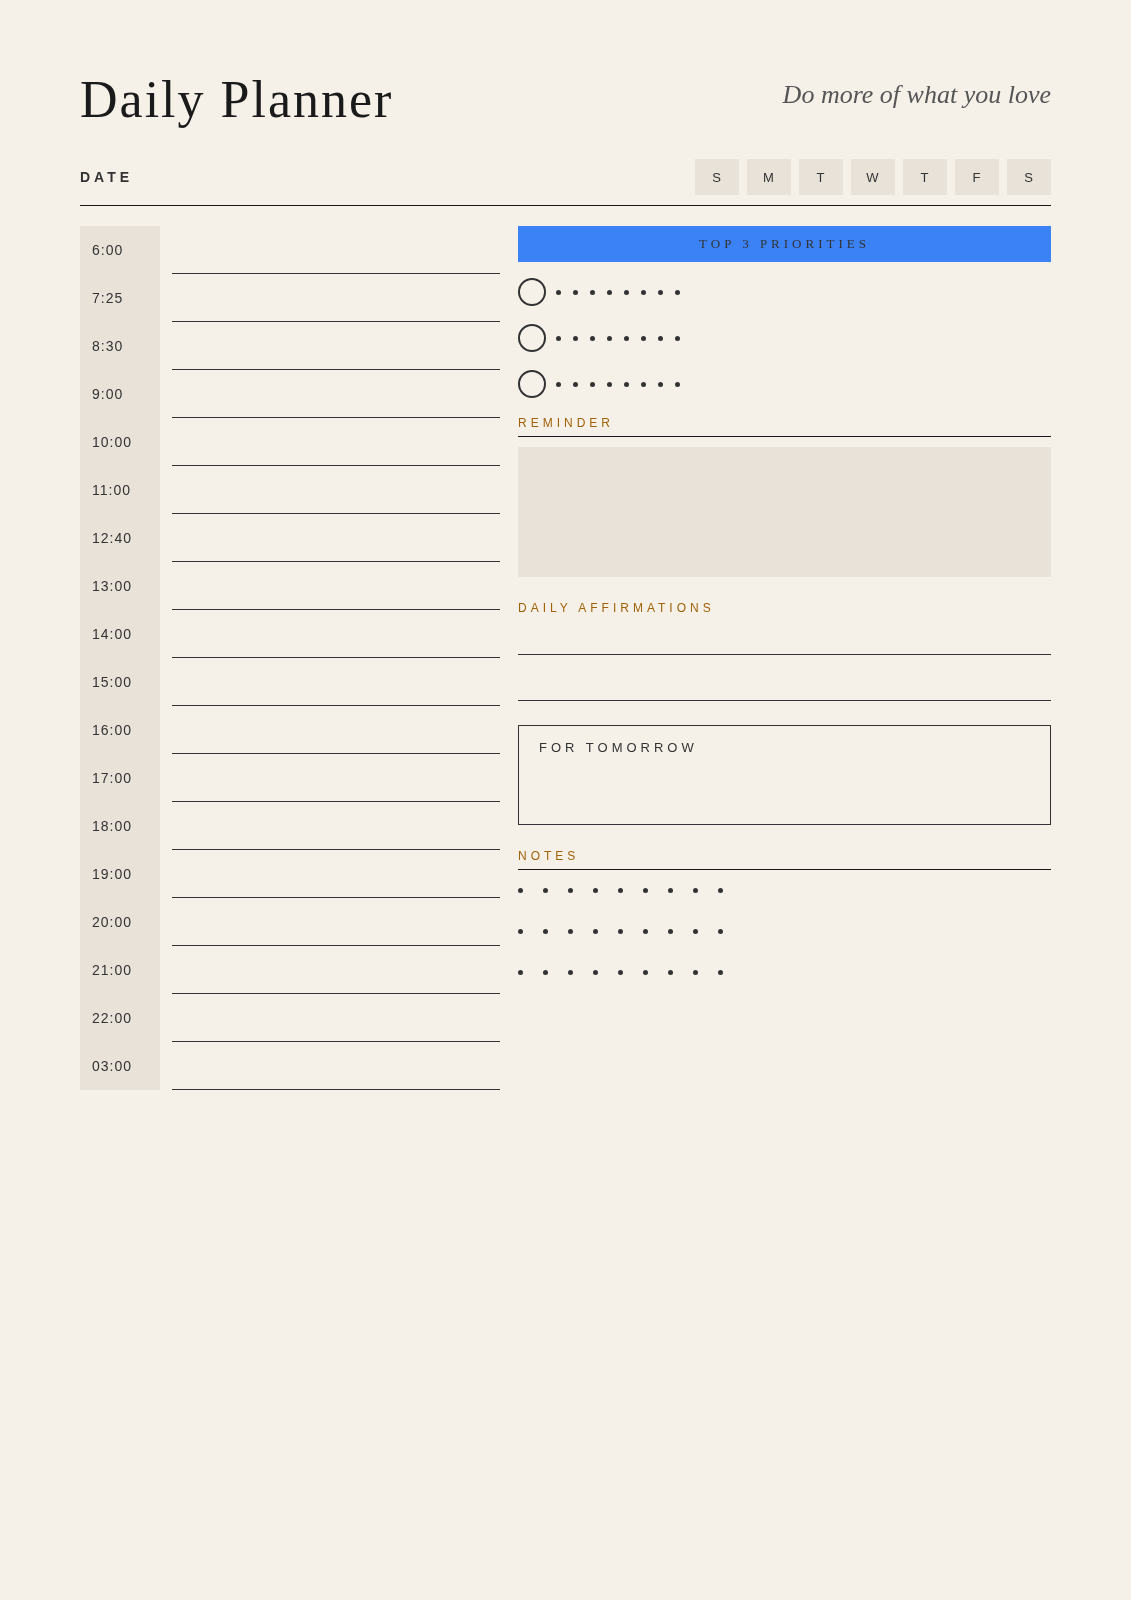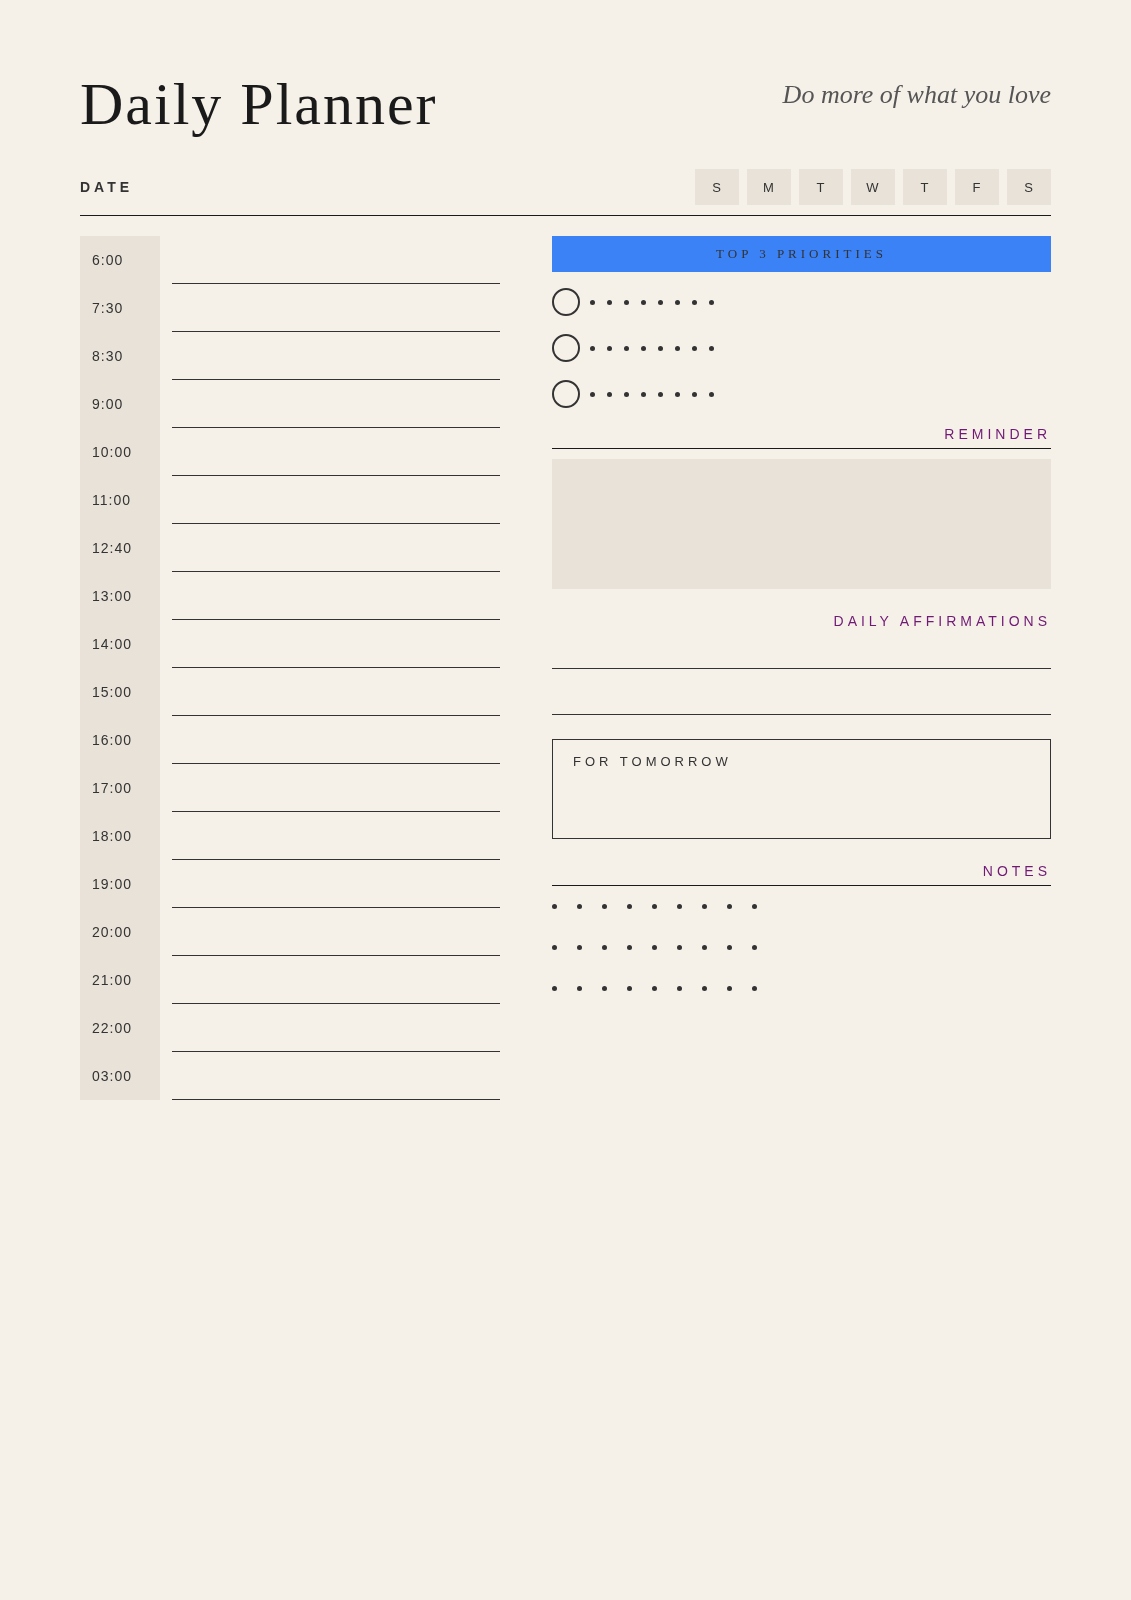--- a/index.html
+++ b/index.html
@@ -24,21 +24,21 @@
 
     
     .header {
       display: flex;
       align-items: flex-start;
       justify-content: space-between;
       margin-bottom: 30px;
     }
 
     .title {
-      font-size: 60px;
+      font-size: 52px;
       font-weight: 300;
       letter-spacing: 2px;
       color: #1a1a1a;
       font-family: 'Georgia', serif;
     }
 
     .subtitle {
       font-size: 26px;
       color: #555;
       font-style: italic;
@@ -83,21 +83,21 @@
 
     .divider-line {
       border: none;
       border-top: 1.5px solid #1a1a1a;
       margin-bottom: 20px;
     }
 
     
     .main-content {
       display: flex;
-      gap: 52px;
+      gap: 18px;
     }
 
     
     .schedule-col {
       flex: 0 0 420px;
     }
 
     .time-block {
       display: flex;
       align-items: stretch;
@@ -166,25 +166,25 @@
     .dot {
       width: 5px;
       height: 5px;
       border-radius: 50%;
       background: #333;
       flex-shrink: 0;
     }
 
     
     .section-header-text {
-      text-align: right;
-      font-size: 14px;
+      text-align: left;
+      font-size: 12px;
       letter-spacing: 4px;
       font-family: 'Arial', sans-serif;
-      color: #701a75;
+      color: #a16207;
       margin-bottom: 6px;
     }
 
     .section-divider {
       border: none;
       border-top: 1.5px solid #1a1a1a;
       margin-bottom: 10px;
     }
 
     .reminder-box {
@@ -266,21 +266,21 @@
 
   <div class="main-content">
 
     <div class="schedule-col">
 
       <div class="time-block">
         <div class="time-label">6:00</div>
         <div class="time-line-area"></div>
       </div>
       <div class="time-block">
-        <div class="time-label">7:30</div>
+        <div class="time-label">7:25</div>
         <div class="time-line-area"></div>
       </div>
       <div class="time-block">
         <div class="time-label">8:30</div>
         <div class="time-line-area"></div>
       </div>
       <div class="time-block">
         <div class="time-label">9:00</div>
         <div class="time-line-area"></div>
       </div>

